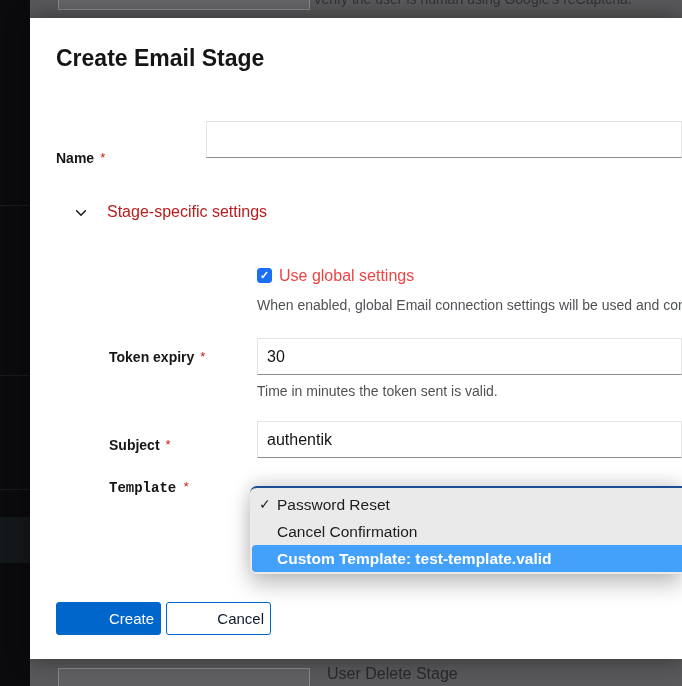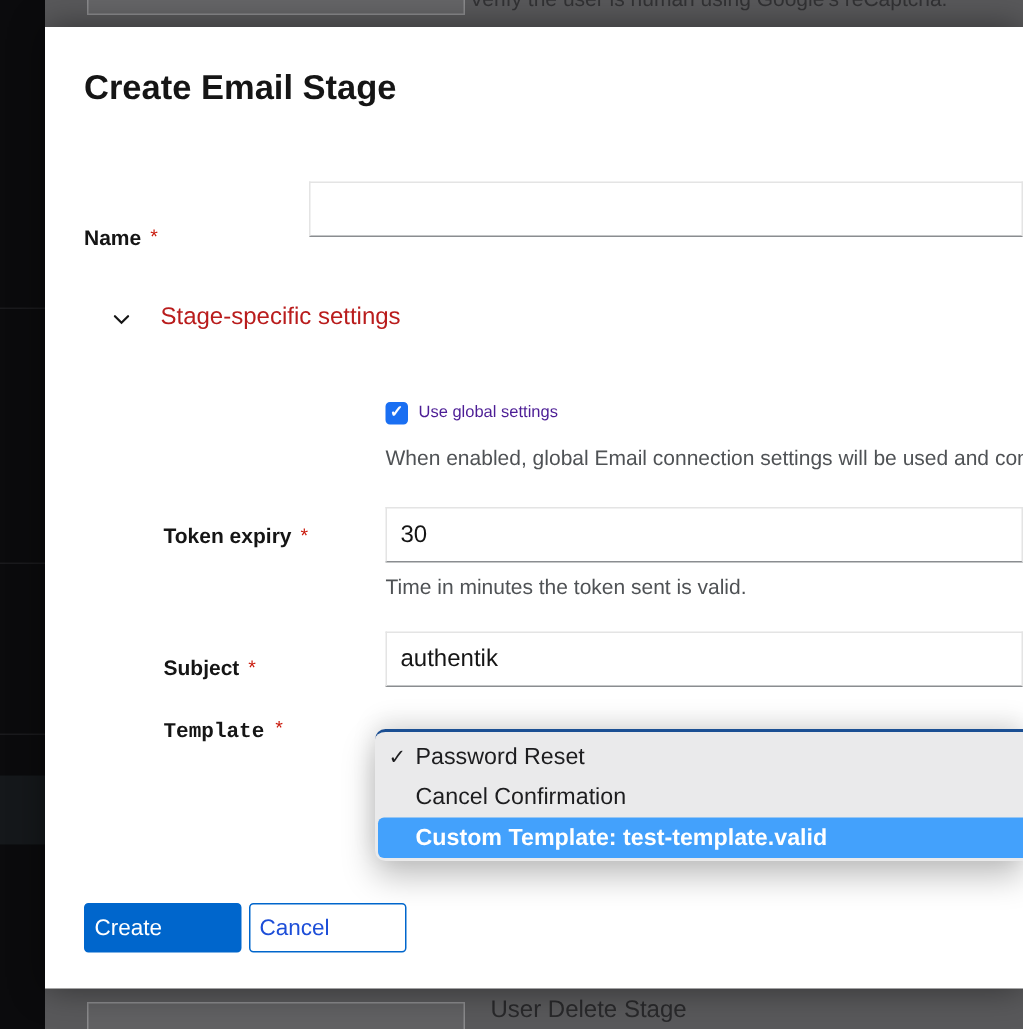--- a/index.html
+++ b/index.html
@@ -63,21 +63,21 @@
 
   .section-toggle { position:absolute; left:0; top:178px; width:400px; height:30px; cursor:pointer; }
   .chev { position:absolute; left:44px; top:10px; width:14px; height:14px; }
   .section-label { position:absolute; left:77px; top:5px; font-size:16px; line-height:21px; color:#b91c1c; font-weight:400; }
 
   .checkbox {
     position:absolute; left:227px; top:250px; width:15px; height:15px;
     background:#1a6ff2; border:1px solid #1a6ff2; border-radius:3px; box-sizing:border-box;
     color:#fff; font-size:11px; line-height:13px; text-align:center; font-weight:700;
   }
-  .cb-label { position:absolute; left:249px; top:247px; font-size:11px; line-height:21px; color:#4c1d95; white-space:nowrap; }
+  .cb-label { position:absolute; left:249px; top:247px; font-size:16px; line-height:21px; color:#ef4444; white-space:nowrap; }
 
   .helper { position:absolute; font-size:14px; line-height:18px; color:#4f5255; white-space:nowrap; }
   .helper-global { left:227px; top:278px; }
   .helper-token  { left:227px; top:364px; }
 
   
   .dropdown {
     position:absolute; left:220px; top:468px; width:432px; height:88px;
     background:#eaeaeb; border-top:2px solid #1b4f93;
     border-radius:7px 0 0 7px; box-sizing:border-box; padding-top:3px;
@@ -89,24 +89,24 @@
   }
   .opt .check { position:absolute; left:9px; top:0; width:16px; font-size:14px; color:#1d1d1f; }
   .opt-highlight {
     background:#43a1fc; color:#ffffff; font-weight:600;
     border-radius:4px 0 0 4px; margin-left:2px; padding-left:25px;
   }
 
   
   .btn {
     position:absolute; top:584px; width:105px; height:33px; box-sizing:border-box;
-    border-radius:3px; font-family:inherit; font-size:15px; text-align:left; cursor:pointer;
+    border-radius:3px; font-family:inherit; font-size:15px; text-align:right; cursor:pointer;
   }
   .btn-create { left:26px; background:#0066cc; border:1px solid #0066cc; color:#ffffff; }
-  .btn-cancel { left:136px; background:#ffffff; border:1px solid #0066cc; color:#1d4ed8; }
+  .btn-cancel { left:136px; background:#ffffff; border:1px solid #0066cc; color:#0f172a; }
 </style>
 </head>
 <body>
 
 <div class="screen">
 
   <div class="sidebar">
     <div class="sidebar-sep" style="top:205px"></div>
     <div class="sidebar-sep" style="top:375px"></div>
     <div class="sidebar-sep" style="top:489px"></div>

